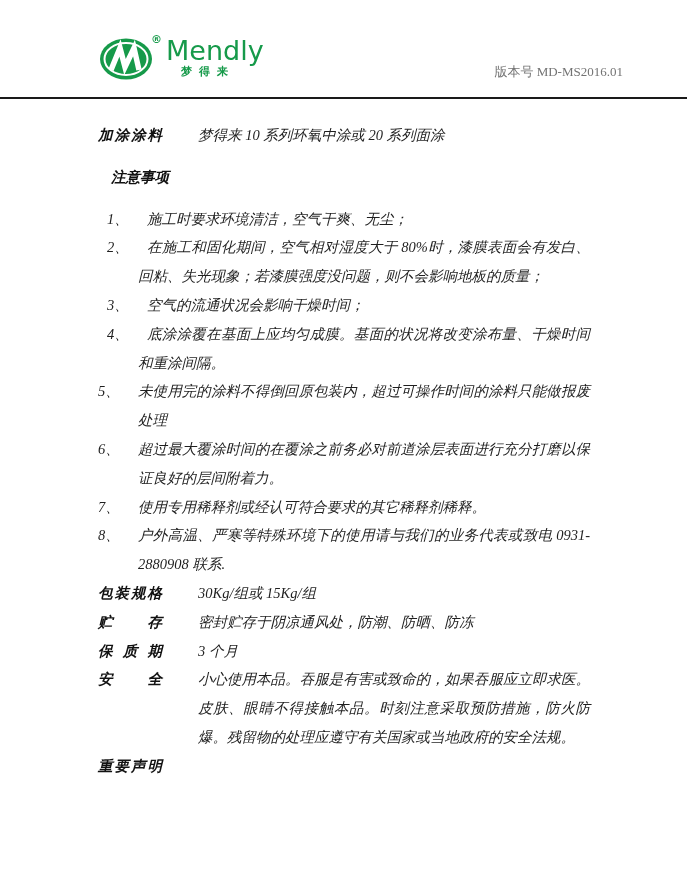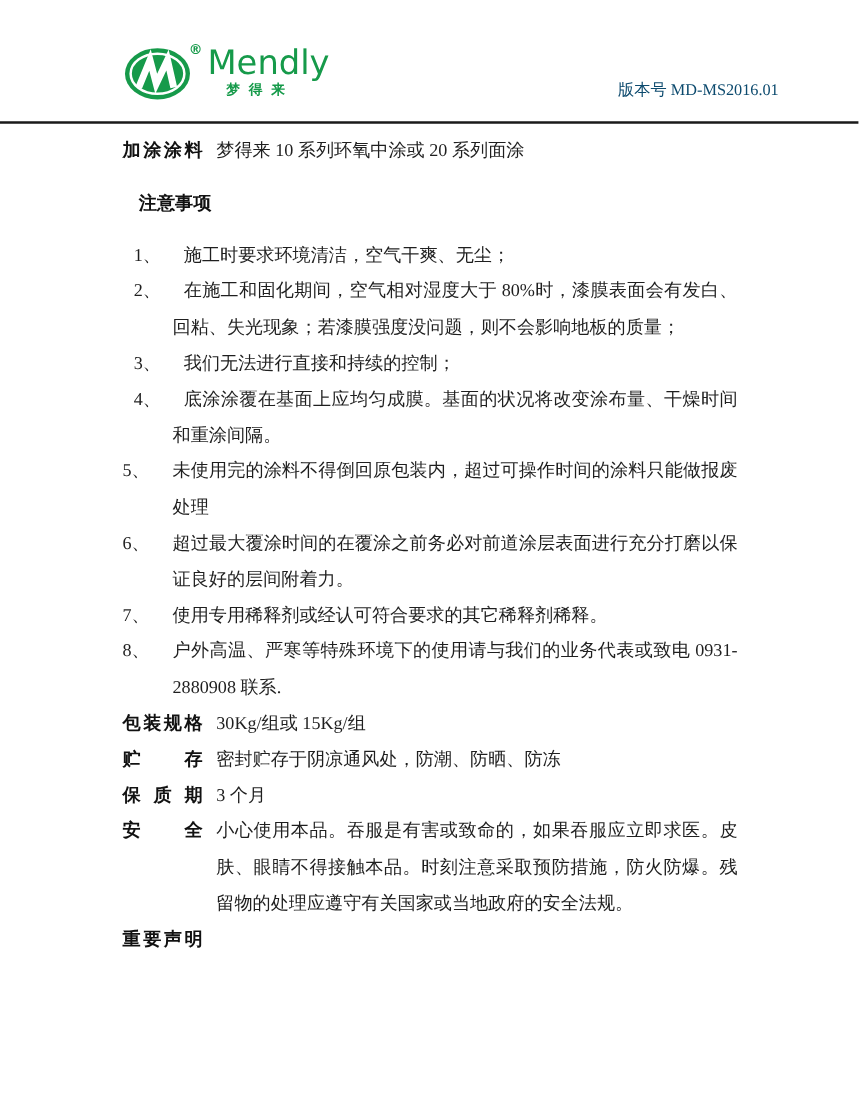--- a/index.html
+++ b/index.html
@@ -31,38 +31,39 @@
     color:var(--green);letter-spacing:7px;
     padding-left:15px;margin-top:1px;white-space:nowrap;
   }
   .reg{
     position:absolute;left:52px;top:-3px;
     font-size:11px;color:var(--green);
     font-family:"DejaVu Sans","Liberation Sans",sans-serif;font-weight:700;
   }
   .version{
     position:absolute;right:64px;top:63px;
-    font-size:13px;color:#0c4a6e;white-space:nowrap;
+    font-size:13px;color:#737373;white-space:nowrap;
   }
   
   .content{
-    padding:8px 97px 0 98px;
+    padding:22px 97px 0 98px;
     font-size:14.5px;line-height:28.8px;
     text-align:justify;
+    font-style:italic;
   }
   .lbl{
     font-family:"DejaVu Sans","Liberation Sans",sans-serif;
     font-weight:700;color:#111;
   }
   .field{display:flex;}
   .field .lbl{
     flex:none;width:64px;margin-right:11px;
     text-align:justify;text-align-last:justify;
   }
-  .field .val{flex:1;text-align:justify;}
+  .field .val{flex:1;text-align:justify;margin-left:25px;}
   .heading{margin:13px;font-size:14.5px;line-height:28.8px;}
   .note{position:relative;padding-left:40px;text-align:justify;}
   .note .num{position:absolute;left:0;top:0;}
   .note.ind{text-indent:9px;}
 </style>
 </head>
 <body>
 
 <div class="page">
 
@@ -94,21 +95,21 @@
     <div class="note ind">
       <span class="num">1、</span>
       <span>施工时要求环境清洁，空气干爽、无尘；</span>
     </div>
     <div class="note ind">
       <span class="num">2、</span>
       <span>在施工和固化期间，空气相对湿度大于 80%时，漆膜表面会有发白、回粘、失光现象；若漆膜强度没问题，则不会影响地板的质量；</span>
     </div>
     <div class="note ind">
       <span class="num">3、</span>
-      <span>我们无法进行直接和持续的控制；</span>
+      <span>空气的流通状况会影响干燥时间；</span>
     </div>
     <div class="note ind">
       <span class="num">4、</span>
       <span>底涂涂覆在基面上应均匀成膜。基面的状况将改变涂布量、干燥时间和重涂间隔。</span>
     </div>
     <div class="note">
       <span class="num">5、</span>
       <span>未使用完的涂料不得倒回原包装内，超过可操作时间的涂料只能做报废处理</span>
     </div>
     <div class="note">

